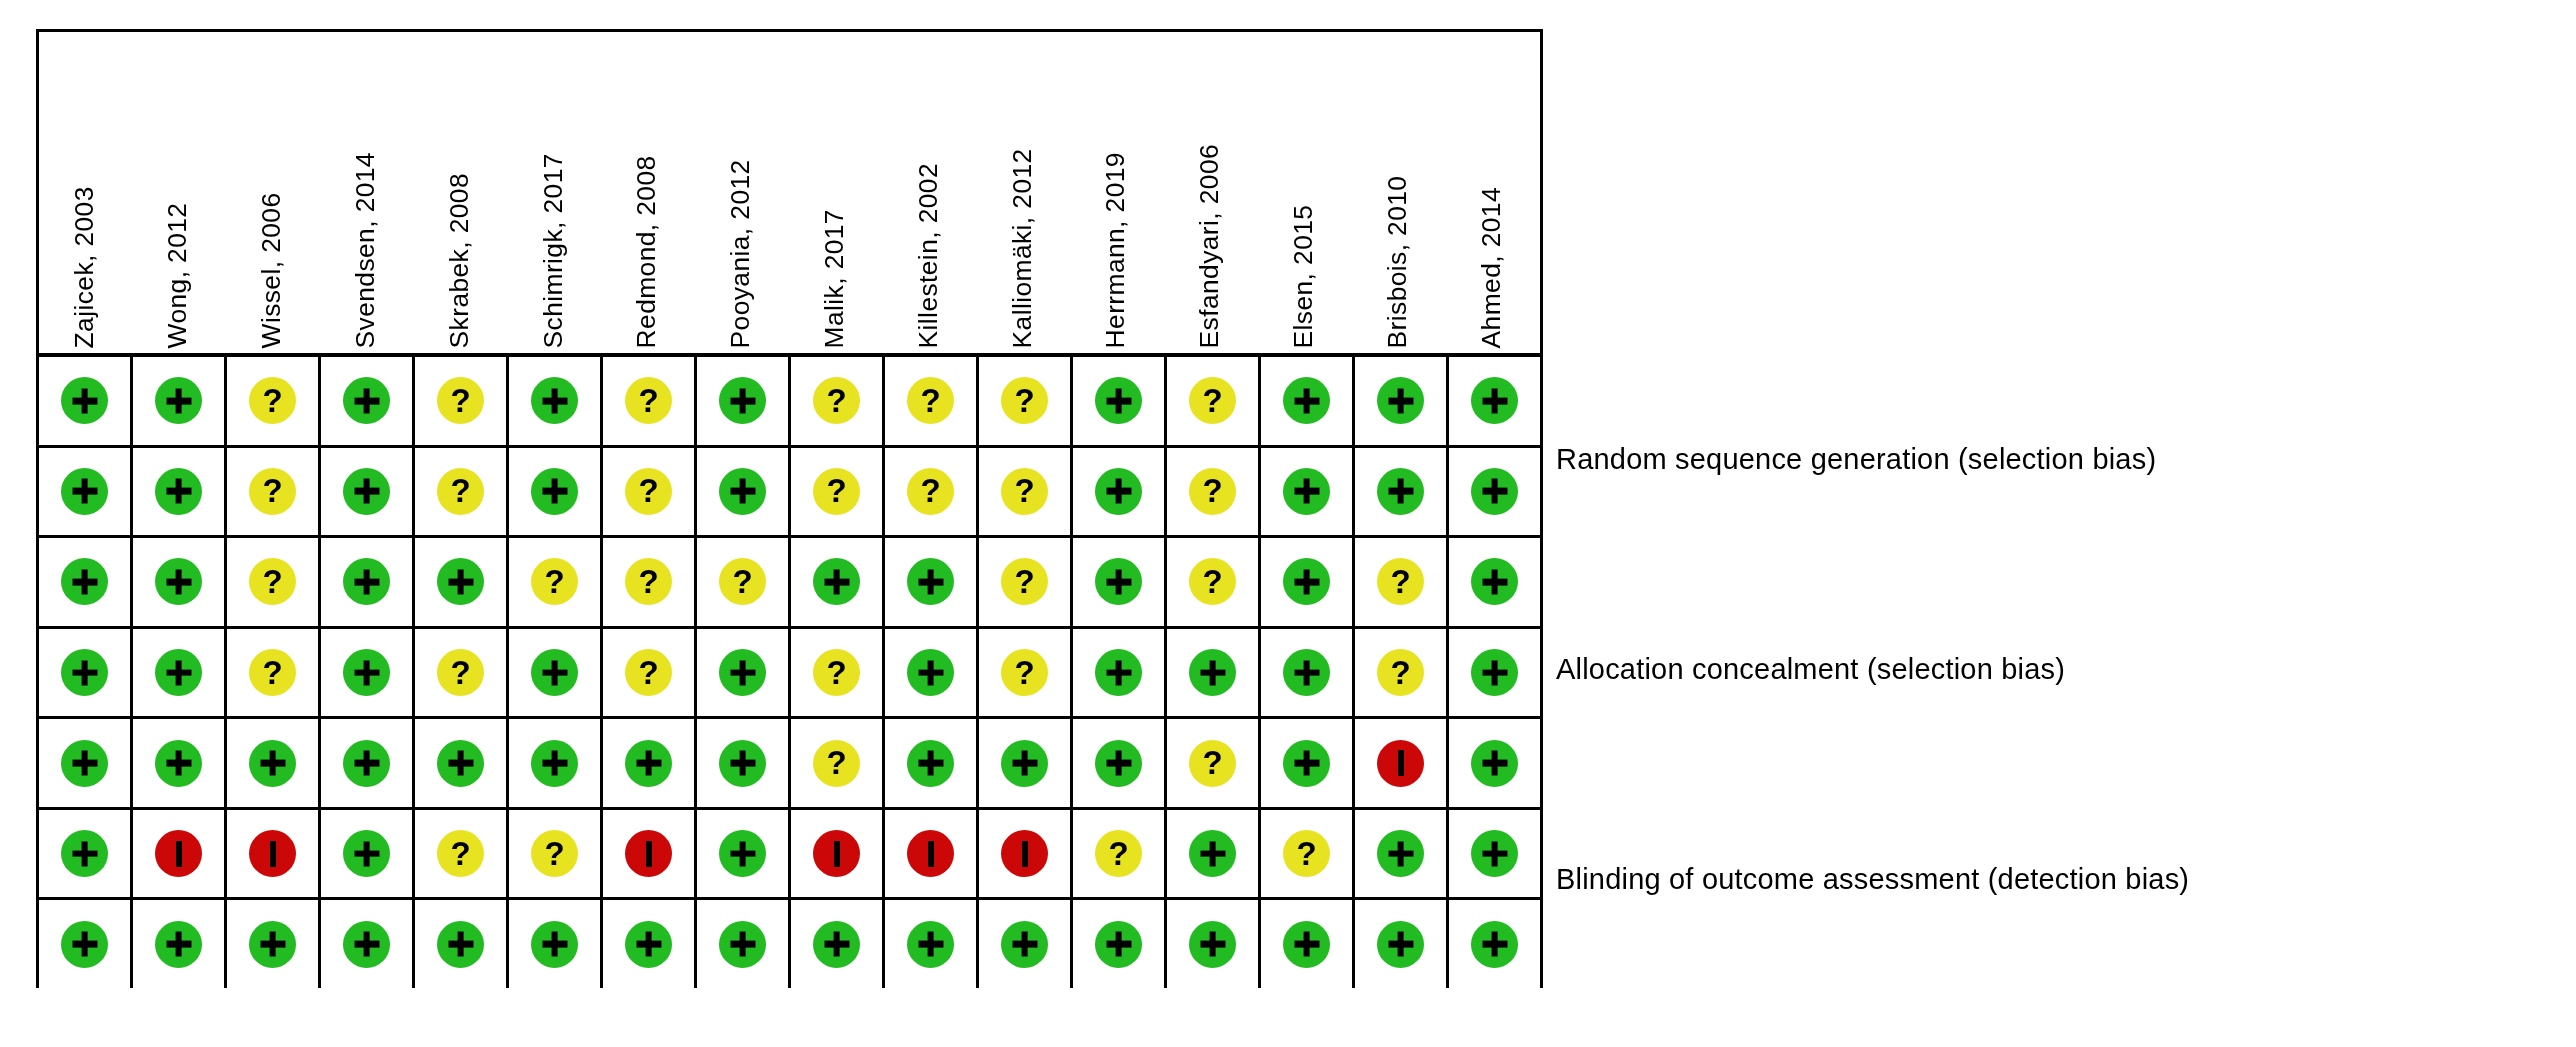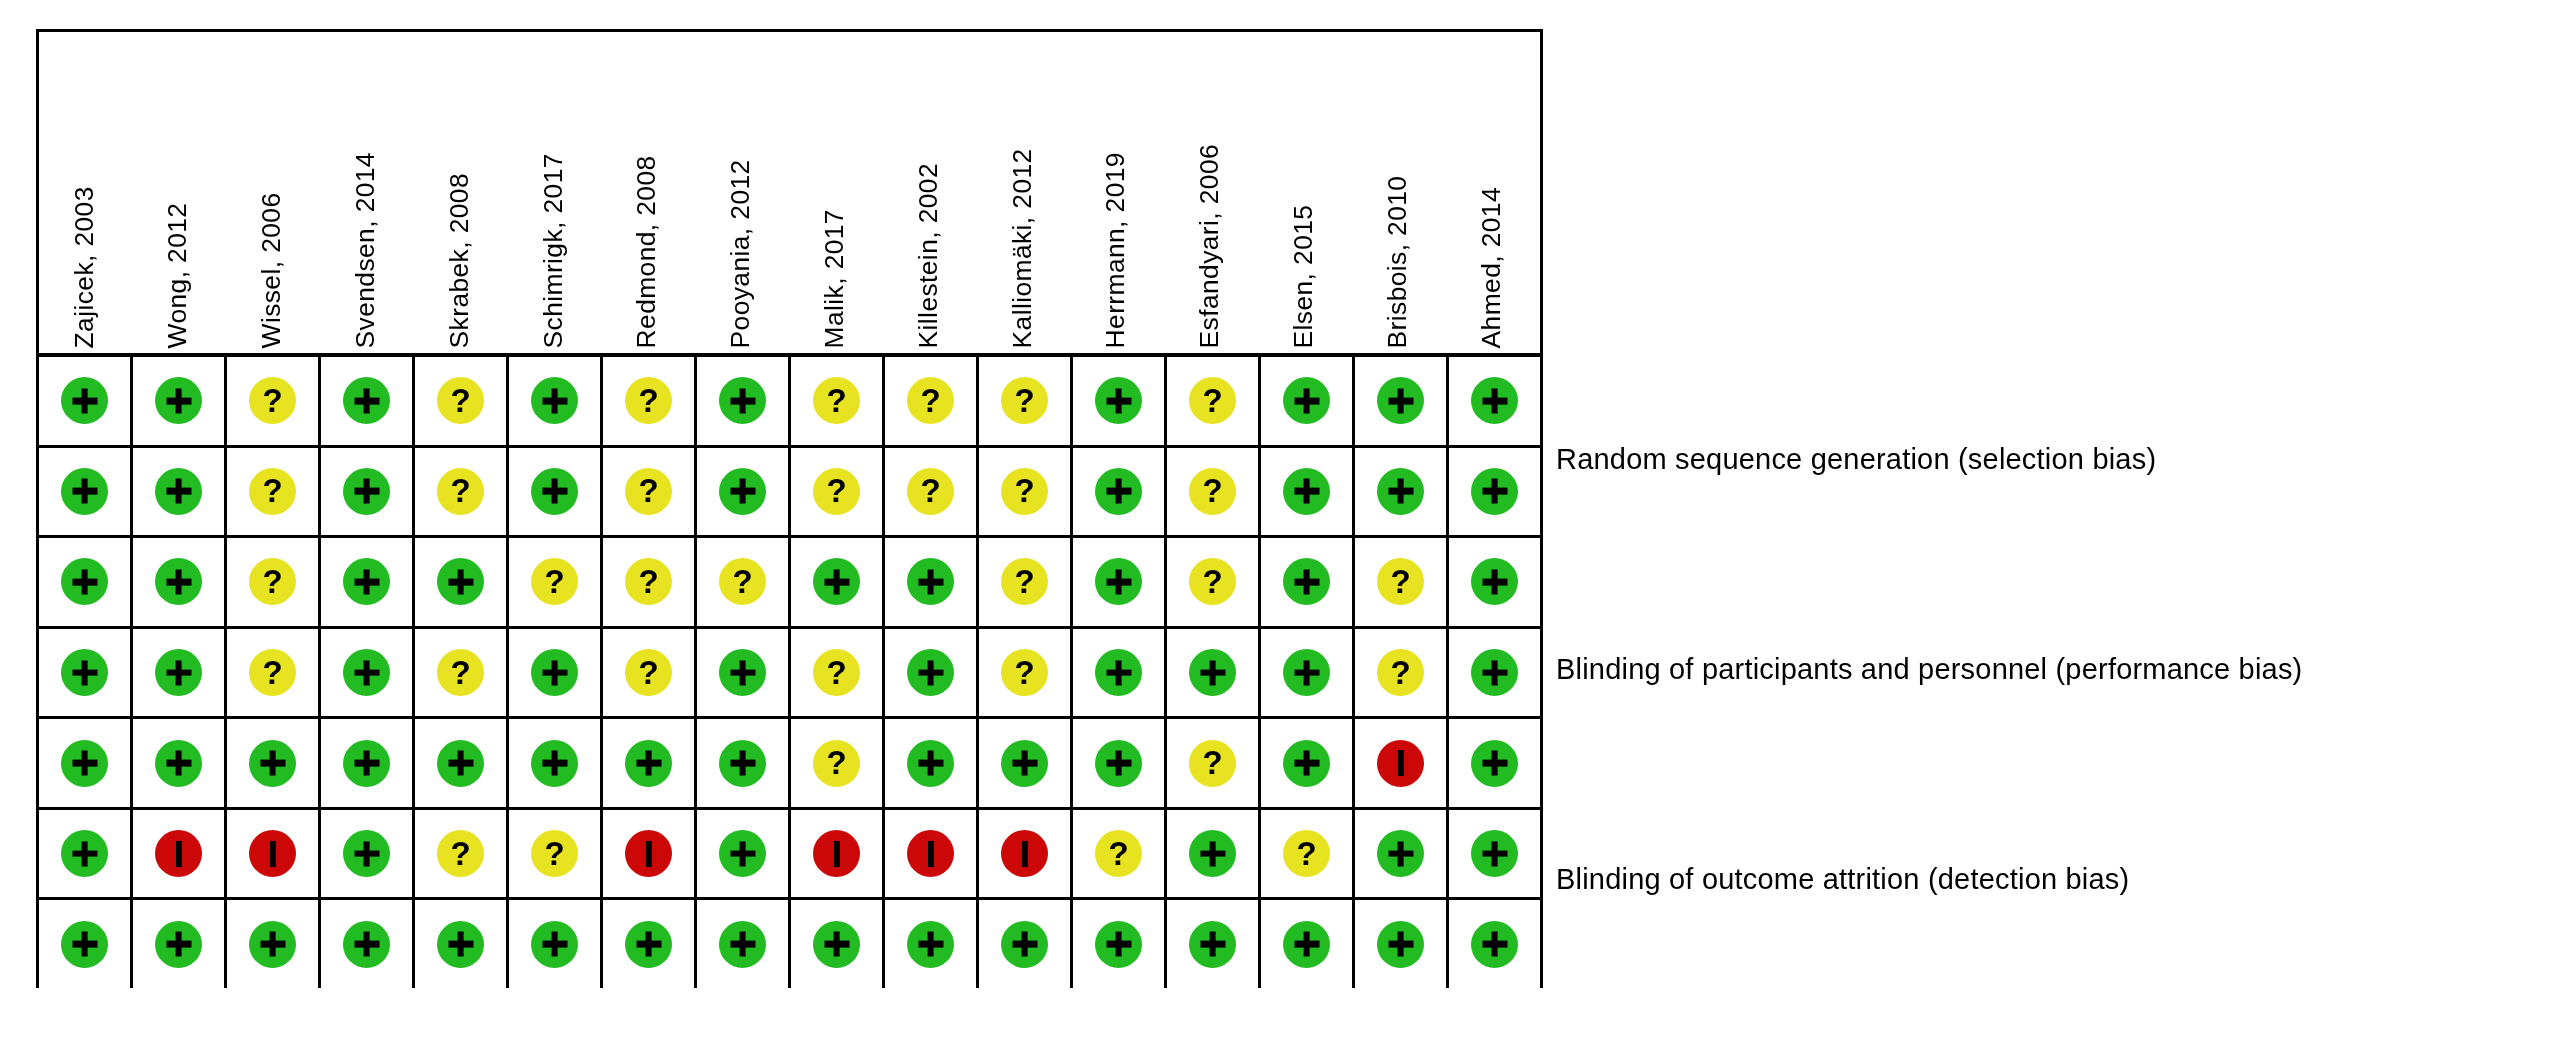--- a/index.html
+++ b/index.html
@@ -569,18 +569,18 @@
           <div class="grid-cell">
             <span class="marker low" title="Low risk of bias — Ahmed, 2014 — Other bias"></span>
           </div>
         </div>
       </div>
 
   </div>
 
   <div id="domain-labels">
       <div class="domain-label">Random sequence generation (selection bias)</div>
-      <div class="domain-label">Blinding of participants and personnel (performance bias)</div>
-      <div class="domain-label">Blinding of outcome attrition (detection bias)</div>
+      <div class="domain-label">Allocation concealment (selection bias)</div>
+      <div class="domain-label">Blinding of outcome assessment (detection bias)</div>
     </div>
 
 </div>
 
 
 </body></html>

